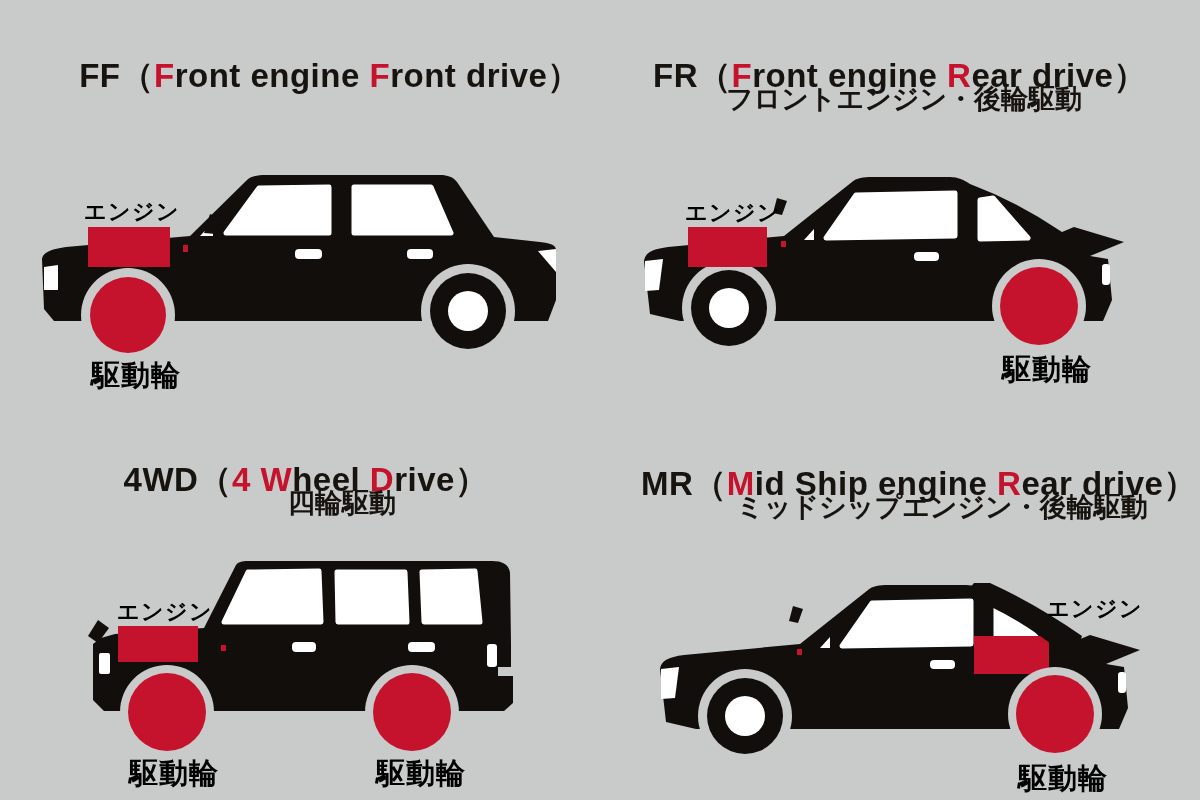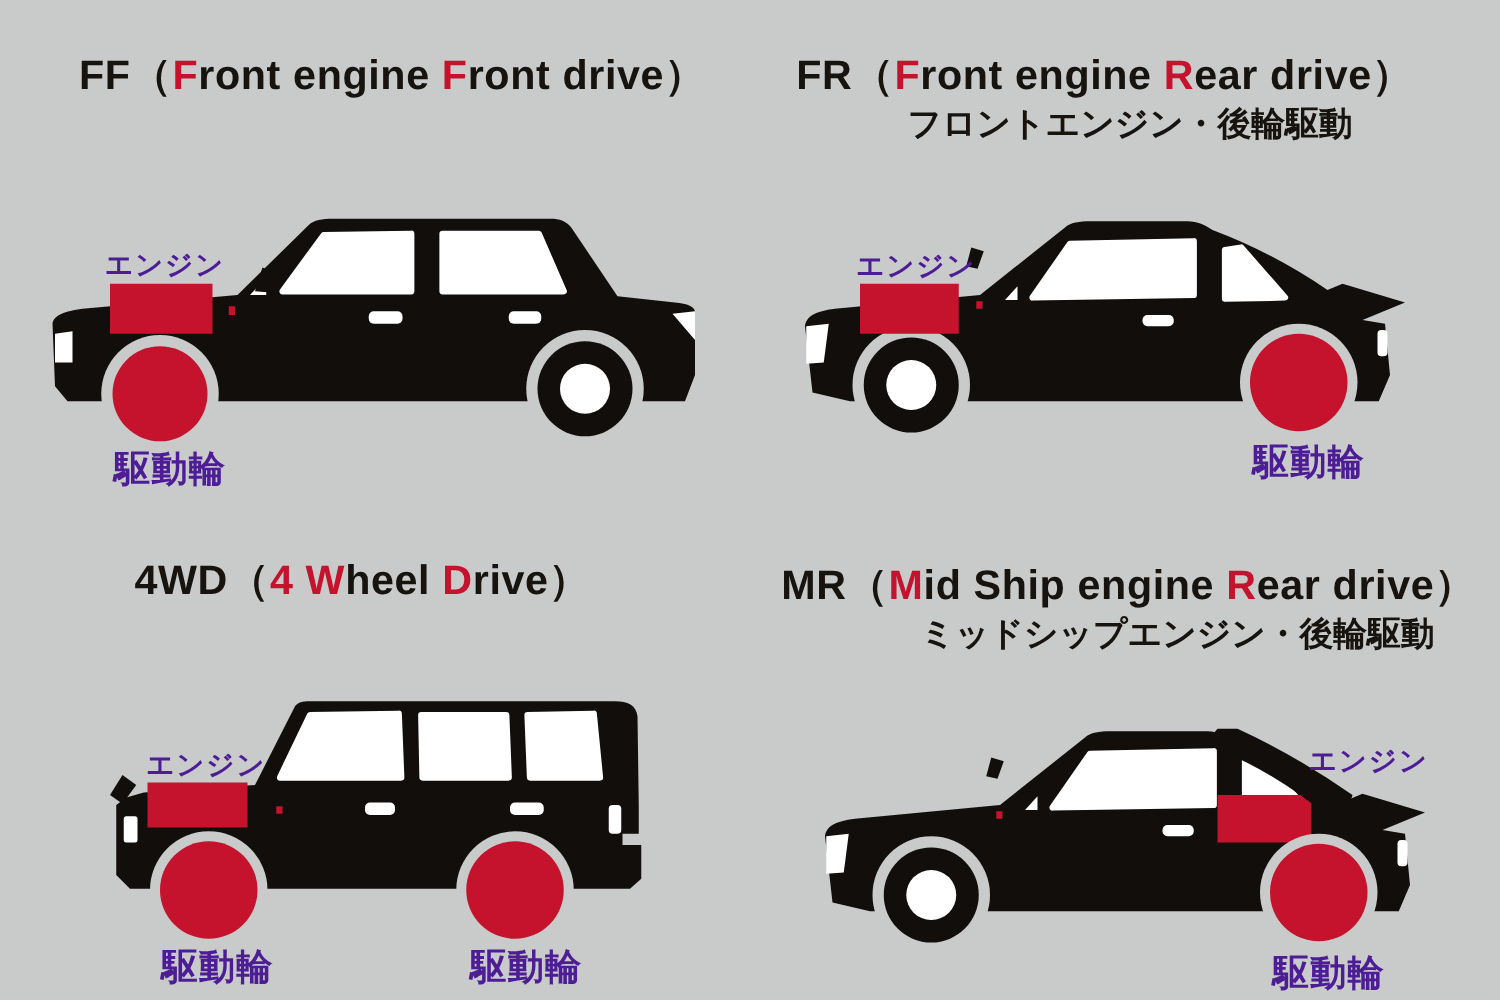--- a/index.html
+++ b/index.html
@@ -4,26 +4,26 @@
 <style>
   html,body{margin:0;padding:0;background:#c9caca}
   .canvas{position:relative;width:1200px;height:800px;background:var(--background,#c9caca);
     overflow:hidden;font-family:"Liberation Sans","DejaVu Sans",sans-serif;color:#17130f}
   .panel{position:absolute;width:600px;height:400px}
   #panel-ff{left:0;top:0}
   #panel-fr{left:584px;top:0}
   #panel-4wd{left:0;top:404px}
   #panel-mr{left:600px;top:408px}
   .car{position:absolute;left:0;top:0;width:600px;height:400px;display:block}
-  .title{position:absolute;top:38px;left:0;width:100%;margin:0;text-align:center;
+  .title{position:absolute;top:38px;left:0;width:100%;margin:16px;text-align:center;
     font-size:33px;font-weight:700;letter-spacing:.5px;white-space:nowrap}
   .subtitle{position:absolute;top:81px;left:0;width:100%;text-align:center;
     font-size:27px;font-weight:700;white-space:nowrap}
   .seg-red{color:var(--accent-red,#c5122d)}
-  .label{position:absolute;font-weight:700;white-space:nowrap;color:#4c1d95}
+  .label{position:absolute;font-weight:700;white-space:nowrap;color:#000000}
   .engine-label{font-size:22px;letter-spacing:1.5px}
   .wheel-label{font-size:29px;letter-spacing:1px}
   #panel-ff .title{transform:translateX(14px)}
   #panel-ff .subtitle{transform:translateX(12px)}
   #panel-fr .subtitle{transform:translateX(20px)}
   #panel-4wd .title{transform:translateX(-10px)}
   #panel-4wd .subtitle{transform:translateX(42px)}
   #panel-mr .title{transform:translateX(3px)}
   #panel-mr .subtitle{transform:translateX(42px)}
   svg .bd{fill:var(--body-black,#120e0c)}
@@ -97,20 +97,21 @@
       <rect class="wh" x="99" y="249" width="11" height="21" rx="2"></rect>
       <rect class="wh" x="487" y="240" width="10" height="23" rx="3"></rect>
       <rect class="rd" x="221" y="241" width="5" height="6"></rect>
       <circle class="ar" cx="167" cy="308" r="47"></circle>
       <circle class="ar" cx="412" cy="308" r="47"></circle>
       <circle class="rd" cx="167" cy="308" r="39"></circle>
       <circle class="rd" cx="412" cy="308" r="39"></circle>
       <rect class="rd" x="118" y="222" width="80" height="36"></rect>
     </svg>
     <h2 class="title"><span class="seg">4WD（</span><span class="seg seg-red">4</span><span class="seg"> </span><span class="seg seg-red">W</span><span class="seg">heel </span><span class="seg seg-red">D</span><span class="seg">rive）</span></h2>
+    <div class="subtitle">四輪駆動</div>
     <div class="label engine-label" style="left:117px;top:193px">エンジン</div>
     <div class="label wheel-label" style="left:129px;top:350px">駆動輪</div>
     <div class="label wheel-label" style="left:376px;top:350px">駆動輪</div>
   </section>
 
   <section class="panel" id="panel-mr">
     <svg class="car" viewBox="0 0 600 400">
       <path class="bd" d="M60 261 C61 253 68 249 84 247 L200 236 L268 182 C272 178 280 177 288 177 L366 177 C374 177 380 180 386 184 Q434 202 478 232 L490 227 L540 242 L506 256 L524 259 L528 300 L519 321 L96 321 L66 314 Z"></path>
       <path class="wn" d="M242 238 L272 195 L371 193 L371 236 Z"></path>
       <path class="wn" d="M396 200 L409 198 L444 238 L396 239 Z"></path>

